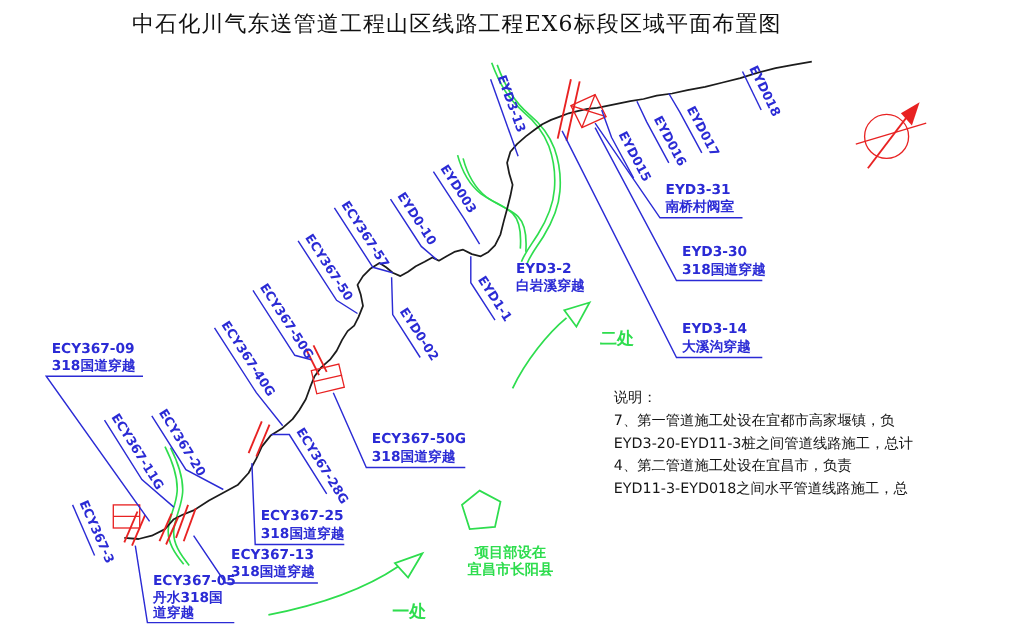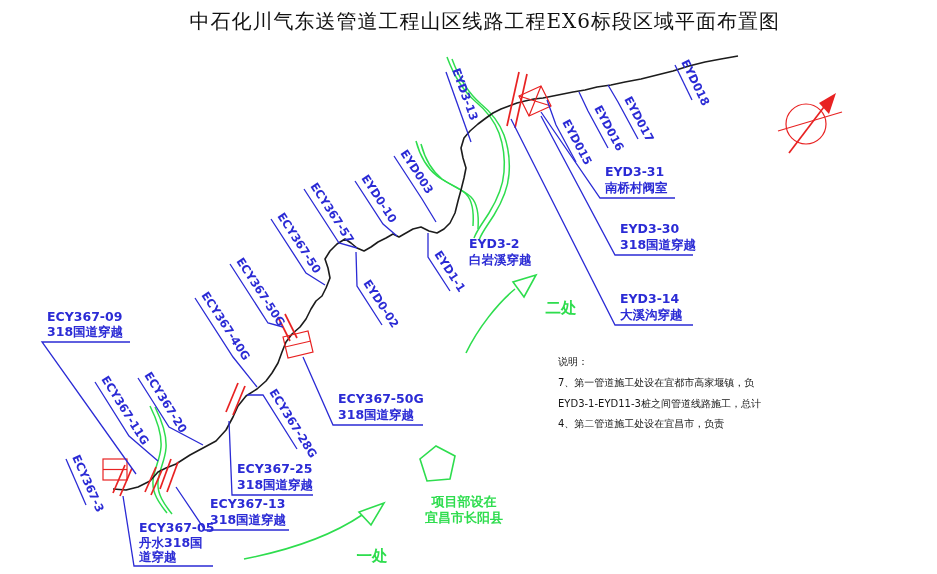--- a/index.html
+++ b/index.html
@@ -1,22 +1,22 @@
 <!DOCTYPE html>
 <html><head>
 <meta charset="utf-8">
 <style>
   html,body{margin:0;padding:0;background:#ffffff;}
   #stage{position:relative;width:937px;height:574px;background:#ffffff;overflow:hidden;
          font-family:"DejaVu Sans",sans-serif;}
-  #title{position:absolute;left:120px;top:8px;width:660px;text-align:right;
+  #title{position:absolute;left:120px;top:8px;width:660px;text-align:left;
          font-family:"DejaVu Serif","Liberation Serif",serif;
          font-size:20px;letter-spacing:1px;color:#111;white-space:nowrap;}
   #notes{position:absolute;left:558px;top:352px;width:378px;color:#151515;
-         font-size:10px;line-height:20.8px;white-space:nowrap;}
+         font-size:13px;line-height:20.8px;white-space:nowrap;}
   svg{position:absolute;left:0;top:0;}
   .pipe{stroke:#1c1c1c;stroke-width:1.6;fill:none;stroke-linejoin:round;}
   .river{stroke:#2edd4e;stroke-width:1.5;fill:none;}
   .lead{stroke:#2b2bd5;stroke-width:1.3;fill:none;}
   .red{stroke:#e82222;stroke-width:1.7;fill:none;}
   .redthin{stroke:#e82222;stroke-width:1.2;fill:none;}
   .redf{fill:#e82222;stroke:none;}
   .bl{fill:#2b2bd5;font-size:11.5px;font-weight:700;font-family:"DejaVu Sans",sans-serif;}
   .blc{fill:#2b2bd5;font-size:12.5px;font-weight:700;font-family:"DejaVu Sans",sans-serif;}
   .gt{fill:#2edd4e;font-size:13px;font-weight:700;}
@@ -157,17 +157,18 @@
       <text class="gt" x="464" y="506" text-anchor="middle">项目部设在</text>
       <text class="gt" x="464" y="522" text-anchor="middle">宜昌市长阳县</text>
       <text class="gt2" x="372" y="561" text-anchor="middle">一处</text>
       <text class="gt2" x="561" y="313" text-anchor="middle">二处</text>
     </g>
   </svg>
 
   <div id="notes">
     <div>说明：</div>
     <div>7、第一管道施工处设在宜都市高家堰镇，负</div>
-    <div>EYD3-1-EYD11-3桩之间管道线路施工，总计</div>
+    <div>EYD3-20-EYD11-3桩之间管道线路施工，总计</div>
     <div>4、第二管道施工处设在宜昌市，负责</div>
+    <div>EYD11-3-EYD018之间水平管道线路施工，总</div>
   </div>
 
 </div>
 
 </body></html>

